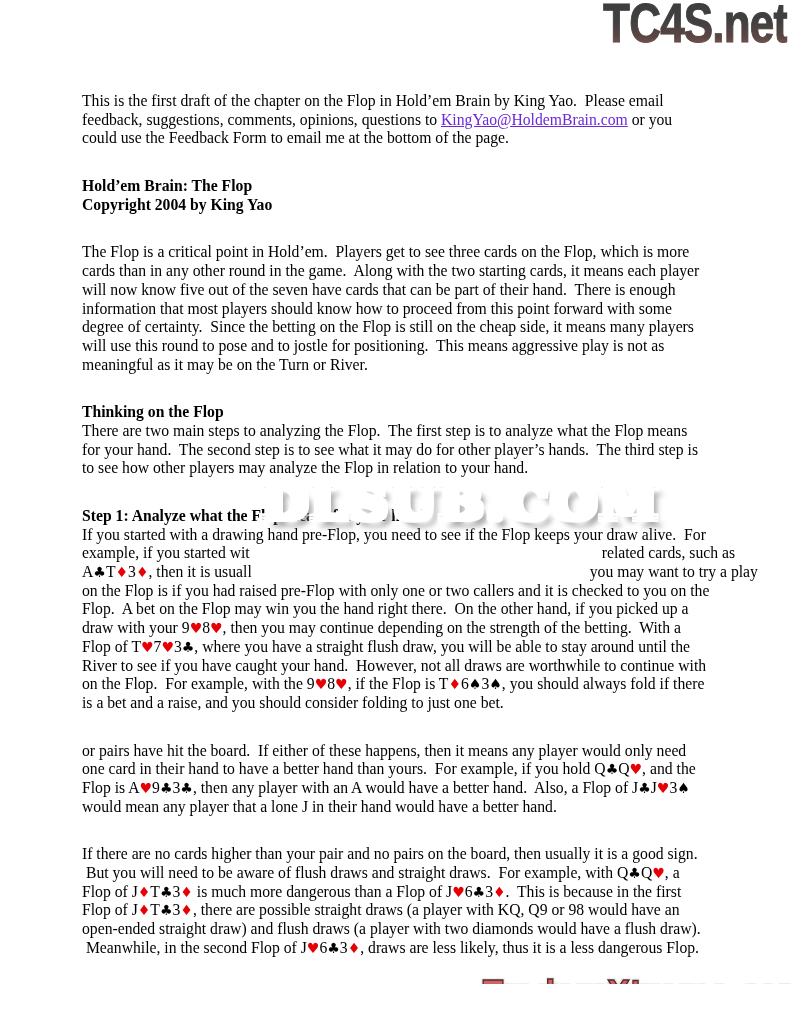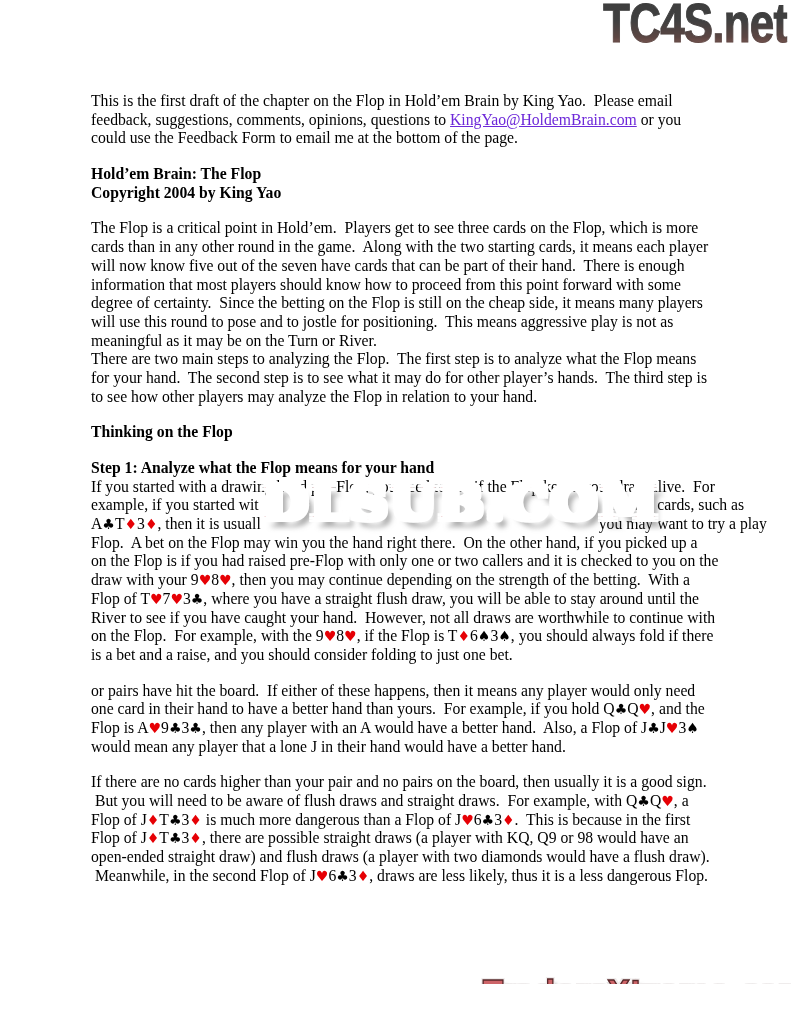--- a/index.html
+++ b/index.html
@@ -2,25 +2,25 @@
 <html><head>
 <meta charset="utf-8">
 <style>
   html,body{margin:0;padding:0;background:#ffffff;}
   .page{
     position:relative;width:791px;height:984px;background:#fff;overflow:hidden;
     font-family:"Liberation Serif",serif;color:#000;
   }
   
   .doc{
-    position:absolute;left:91px;top:92px;width:615px;
+    position:absolute;left:82px;top:92px;width:615px;
     font-size:15.7px;line-height:18.7px;
   }
   .block{margin:0;}
-  .block.gap{margin-top:17px;}
+  .block.gap{margin-top:29px;}
   .heading{font-weight:bold;}
   .line{white-space:pre;height:18.7px;}
   .email-link{color:#6d28d9;text-decoration:underline;cursor:pointer;}
   .suit-red{color:#e60005;font-family:"DejaVu Sans",sans-serif;font-size:14px;}
   .suit-black{color:#000;font-family:"DejaVu Sans",sans-serif;font-size:14px;}
   .gap-spacer{display:inline-block;height:2px;}
   
   .wm-top{
     position:absolute;top:-4px;right:4px;
     font-family:"Liberation Sans",sans-serif;font-weight:bold;
@@ -74,37 +74,37 @@
       </div>
       <div class="block para gap">
         <div class="line"><span>The Flop is a critical point in Hold’em.  Players get to see three cards on the Flop, which is more</span></div>
         <div class="line"><span>cards than in any other round in the game.  Along with the two starting cards, it means each player</span></div>
         <div class="line"><span>will now know five out of the seven have cards that can be part of their hand.  There is enough</span></div>
         <div class="line"><span>information that most players should know how to proceed from this point forward with some</span></div>
         <div class="line"><span>degree of certainty.  Since the betting on the Flop is still on the cheap side, it means many players</span></div>
         <div class="line"><span>will use this round to pose and to jostle for positioning.  This means aggressive play is not as</span></div>
         <div class="line"><span>meaningful as it may be on the Turn or River.</span></div>
       </div>
+      <div class="block heading gap">
+        <div class="line"><span>Thinking on the Flop</span></div>
+      </div>
       <div class="block para">
         <div class="line"><span>There are two main steps to analyzing the Flop.  The first step is to analyze what the Flop means</span></div>
         <div class="line"><span>for your hand.  The second step is to see what it may do for other player’s hands.  The third step is</span></div>
         <div class="line"><span>to see how other players may analyze the Flop in relation to your hand.</span></div>
-      </div>
-      <div class="block heading gap">
-        <div class="line"><span>Thinking on the Flop</span></div>
       </div>
       <div class="block heading gap">
         <div class="line"><span>Step 1: Analyze what the Flop means for your hand</span></div>
       </div>
       <div class="block para">
         <div class="line"><span>If you started with a drawing hand pre-Flop, you need to see if the Flop keeps your draw alive.  For</span></div>
         <div class="line"><span>example, if you started wit</span><span class="gap-spacer" style="width: 352px;"></span><span>related cards, such as</span></div>
         <div class="line"><span>A<span class="suit-black">♣</span>T<span class="suit-red">♦</span>3<span class="suit-red">♦</span>, then it is usuall</span><span class="gap-spacer" style="width: 338px;"></span><span>you may want to try a play</span></div>
+        <div class="line"><span>on the Flop is if you had raised pre-Flop with only one or two callers and it is checked to you on the</span></div>
         <div class="line"><span>Flop.  A bet on the Flop may win you the hand right there.  On the other hand, if you picked up a</span></div>
-        <div class="line"><span>on the Flop is if you had raised pre-Flop with only one or two callers and it is checked to you on the</span></div>
         <div class="line"><span>draw with your 9<span class="suit-red">♥</span>8<span class="suit-red">♥</span>, then you may continue depending on the strength of the betting.  With a</span></div>
         <div class="line"><span>Flop of T<span class="suit-red">♥</span>7<span class="suit-red">♥</span>3<span class="suit-black">♣</span>, where you have a straight flush draw, you will be able to stay around until the</span></div>
         <div class="line"><span>River to see if you have caught your hand.  However, not all draws are worthwhile to continue with</span></div>
         <div class="line"><span>on the Flop.  For example, with the 9<span class="suit-red">♥</span>8<span class="suit-red">♥</span>, if the Flop is T<span class="suit-red">♦</span>6<span class="suit-black">♠</span>3<span class="suit-black">♠</span>, you should always fold if there</span></div>
         <div class="line"><span>is a bet and a raise, and you should consider folding to just one bet.</span></div>
       </div>
       <div class="block para gap">
         <div class="line"><span>or pairs have hit the board.  If either of these happens, then it means any player would only need</span></div>
         <div class="line"><span>one card in their hand to have a better hand than yours.  For example, if you hold Q<span class="suit-black">♣</span>Q<span class="suit-red">♥</span>, and the</span></div>
         <div class="line"><span>Flop is A<span class="suit-red">♥</span>9<span class="suit-black">♣</span>3<span class="suit-black">♣</span>, then any player with an A would have a better hand.  Also, a Flop of J<span class="suit-black">♣</span>J<span class="suit-red">♥</span>3<span class="suit-black">♠</span></span></div>

